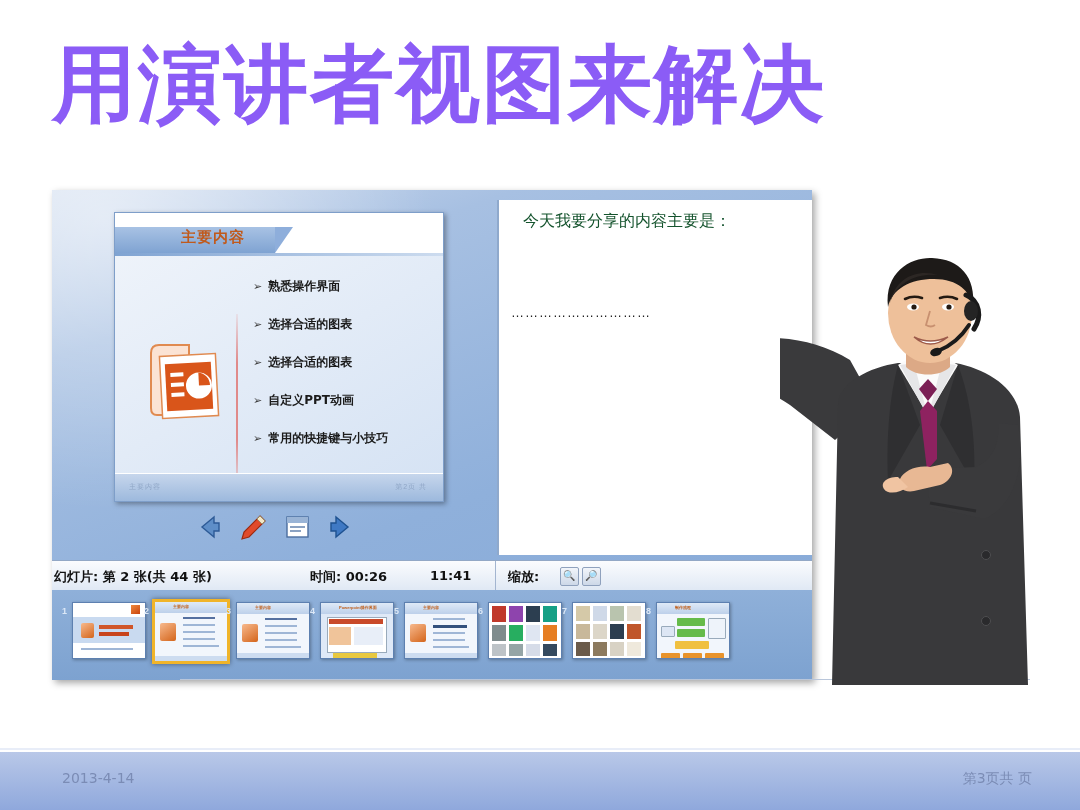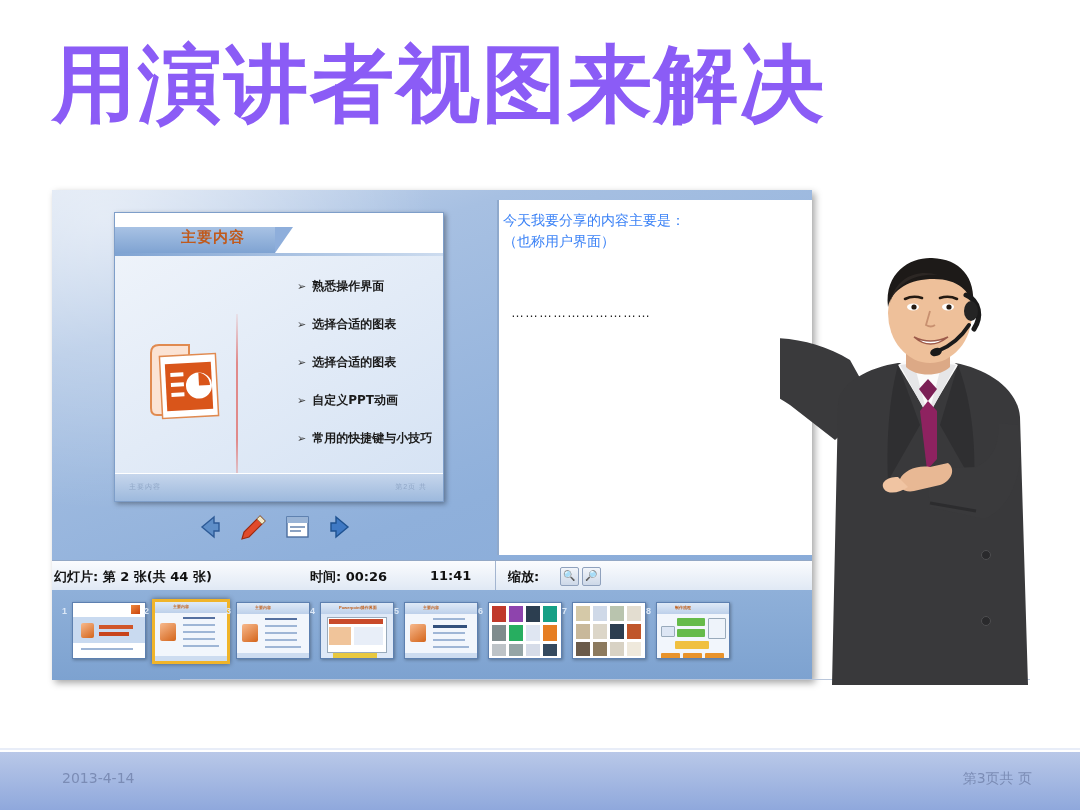--- a/index.html
+++ b/index.html
@@ -65,21 +65,21 @@
   }
   #sp-ppticon{
     position:absolute;left:30px;top:85px;width:78px;height:86px;
   }
   #sp-divider{
     position:absolute;left:121px;top:58px;width:2px;height:175px;
     background:linear-gradient(180deg,rgba(232,150,150,.15),#e08a8a 28%,#e08a8a 72%,rgba(232,150,150,.15));
   }
   .sp-bullet{
     position:absolute;left:138px;font-size:12px;color:#1b1b1b;font-weight:bold;
-    font-family:"DejaVu Sans","Liberation Sans",sans-serif;white-space:nowrap;margin-left:44px;
+    font-family:"DejaVu Sans","Liberation Sans",sans-serif;white-space:nowrap;
   }
   .sp-bullet .chev{color:#3a3a3a;font-weight:normal;margin-right:6px;font-size:11px;}
   #sp-footer{
     position:absolute;left:0;bottom:0;width:100%;height:27px;
     background:linear-gradient(180deg,#c6d6ec,#9db9dd);
     border-top:1px solid #ffffff;
   }
   .sp-footer-text{
     position:absolute;top:8px;font-size:7px;color:#8fa6c6;letter-spacing:1px;
   }
@@ -89,22 +89,22 @@
     position:absolute;left:140px;top:322px;width:180px;height:34px;
   }
   .nav-btn{position:absolute;top:0;width:34px;height:30px;}
 
   
   #notes-pane{
     position:absolute;left:445px;top:10px;width:372px;height:355px;
     background:#ffffff;border-left:2px solid #8fa9cc;
   }
   #notes-text{
-    position:absolute;left:4px;top:10px;width:350px;
-    font-size:14px;line-height:21px;color:#3b82f6;
+    position:absolute;left:24px;top:10px;width:350px;
+    font-size:16px;line-height:21px;color:#14532d;
     font-family:"DejaVu Sans","Liberation Sans",sans-serif;
   }
   #notes-dots{
     position:absolute;left:12px;top:105px;
     font-size:13px;letter-spacing:1px;color:#222;
   }
 
   
   #status-bar{
     position:absolute;left:-12px;top:370px;width:772px;height:30px;
@@ -245,21 +245,20 @@
       <rect x="10" y="18" width="11" height="2" fill="#8ba2c2"></rect>
     </svg>
     <svg class="nav-btn" style="left:132px" viewBox="0 0 34 30">
       <path d="M12 5 L24 15 L12 25 L12 19 L7 19 L7 11 L12 11 Z" fill="#3f79c4" stroke="#1f5290" stroke-width="1.4"></path>
     </svg>
   </div>
 
   <div id="notes-pane">
     <div id="notes-text">
       <div>今天我要分享的内容主要是：</div>
-      <div>（也称用户界面）</div>
     </div>
     <div id="notes-dots">…………………………</div>
   </div>
 
   <div id="status-bar">
     <div class="sb-text" style="left:14px">幻灯片: 第 2 张(共 44 张)</div>
     <div class="sb-text" style="left:270px">时间: 00:26</div>
     <div class="sb-text" style="left:390px">11:41</div>
     <div id="sb-sep"></div>
     <div class="sb-text" style="left:468px">缩放:</div>

